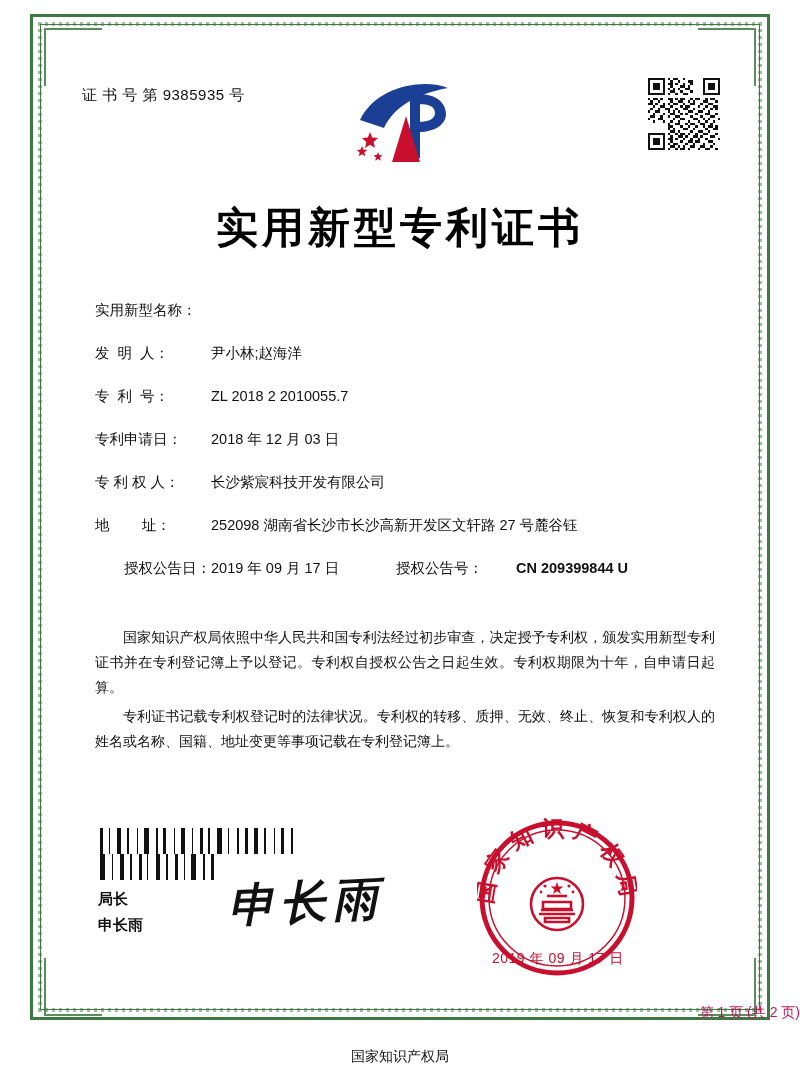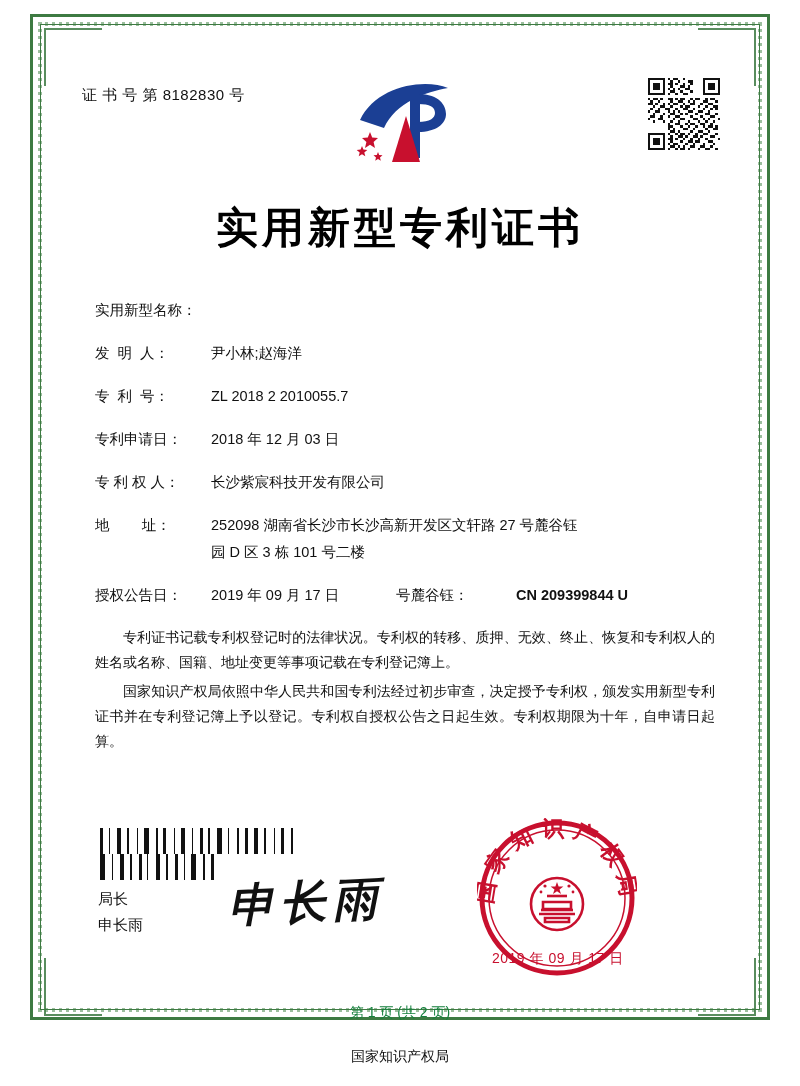--- a/index.html
+++ b/index.html
@@ -134,21 +134,21 @@
   }
   .field-value .line2 {
     display: block;
     margin-top: 6px;
   }
   .row-inline {
     display: flex;
     margin-bottom: 22px;
     line-height: 1.45;
   }
-  .row-inline .seg-label { width: 116px; flex: 0 0 116px; white-space: pre; }
+  .row-inline .seg-label { width: 116px; flex: 0 0 116px; white-space: pre; text-align: right; }
   .row-inline .seg-value { flex: 0 0 185px; }
   .row-inline .seg-label2 { flex: 0 0 120px; white-space: pre; }
   .row-inline .seg-value2 { flex: 1; font-weight: bold; }
 
   
   .body-text {
     position: absolute;
     left: 95px;
     top: 625px;
     width: 620px;
@@ -178,20 +178,21 @@
   }
 
   
   .sig-title {
     position: absolute;
     left: 98px;
     top: 886px;
     font-size: 15px;
     line-height: 26px;
     color: #111;
+    font-weight: bold;
   }
   .sig-script {
     position: absolute;
     left: 228px;
     top: 872px;
     font-size: 46px;
     font-family: "DejaVu Serif", "Liberation Serif", serif;
     font-style: italic;
     font-weight: bold;
     letter-spacing: 6px;
@@ -215,23 +216,23 @@
     color: #c8102e;
     letter-spacing: .5px;
   }
 
   
   .page-num {
     position: absolute;
     left: 0;
     top: 1004px;
     width: 800px;
-    text-align: center;
+    text-align: right;
     font-size: 14px;
-    color: #15803d;
+    color: #be185d;
   }
   .footer-note {
     position: absolute;
     left: 0;
     top: 1048px;
     width: 800px;
     text-align: center;
     font-size: 14px;
     color: #111;
   }
@@ -242,21 +243,21 @@
 <div class="page">
 
   <div class="frame-outer"></div>
   <div class="frame-guilloche"></div>
   <div class="frame-inner"></div>
   <div class="corner tl"></div>
   <div class="corner tr"></div>
   <div class="corner bl"></div>
   <div class="corner br"></div>
 
-  <div class="cert-no">证 书 号 第 8182830 号</div>
+  <div class="cert-no">证 书 号 第 9385935 号</div>
 
   <div class="emblem">
     <svg viewBox="0 0 120 100" width="120" height="100" aria-hidden="true">
 
       <path d="M20 44 C36 10 84 2 108 12 C86 16 56 26 44 52 Z" fill="#1b3f94"></path>
 
       <path d="M70 16 L70 82 L80 82 L80 16 Z" fill="#1b3f94"></path>
       <path d="M78 18 C100 18 106 30 106 38 C106 48 96 56 78 56 L78 46 C90 46 95 42 95 37 C95 31 90 28 78 28 Z" fill="#1b3f94"></path>
 
       <path d="M52 86 L66 40 L80 86 Z" fill="#c8102e"></path>
@@ -491,36 +492,35 @@
 
     <div class="field-row">
       <div class="field-label">专 利 权 人：</div>
       <div class="field-value">长沙紫宸科技开发有限公司</div>
     </div>
 
     <div class="field-row">
       <div class="field-label">地        址：</div>
       <div class="field-value">
         <span>252098 湖南省长沙市长沙高新开发区文轩路 27 号麓谷钰</span>
-        <span class="line2">园 D 区 3 栋 101 号二楼</span>
       </div>
     </div>
 
     <div class="row-inline">
       <div class="seg-label">授权公告日：</div>
       <div class="seg-value">2019 年 09 月 17 日</div>
-      <div class="seg-label2">号麓谷钰：</div>
+      <div class="seg-label2">授权公告号：</div>
       <div class="seg-value2">CN 209399844 U</div>
     </div>
 
   </div>
 
   <div class="body-text">
+    <p>国家知识产权局依照中华人民共和国专利法经过初步审查，决定授予专利权，颁发实用新型专利证书并在专利登记簿上予以登记。专利权自授权公告之日起生效。专利权期限为十年，自申请日起算。</p>
     <p>专利证书记载专利权登记时的法律状况。专利权的转移、质押、无效、终止、恢复和专利权人的姓名或名称、国籍、地址变更等事项记载在专利登记簿上。</p>
-    <p>国家知识产权局依照中华人民共和国专利法经过初步审查，决定授予专利权，颁发实用新型专利证书并在专利登记簿上予以登记。专利权自授权公告之日起生效。专利权期限为十年，自申请日起算。</p>
   </div>
 
   <div class="barcode">
     <i style="width:3px"></i><i style="width:2px;background:#fff"></i>
     <i style="width:1px"></i><i style="width:2px;background:#fff"></i>
     <i style="width:4px"></i><i style="width:2px;background:#fff"></i>
     <i style="width:2px"></i><i style="width:3px;background:#fff"></i>
     <i style="width:1px"></i><i style="width:2px;background:#fff"></i>
     <i style="width:5px"></i><i style="width:2px;background:#fff"></i>
     <i style="width:2px"></i><i style="width:1px;background:#fff"></i>

